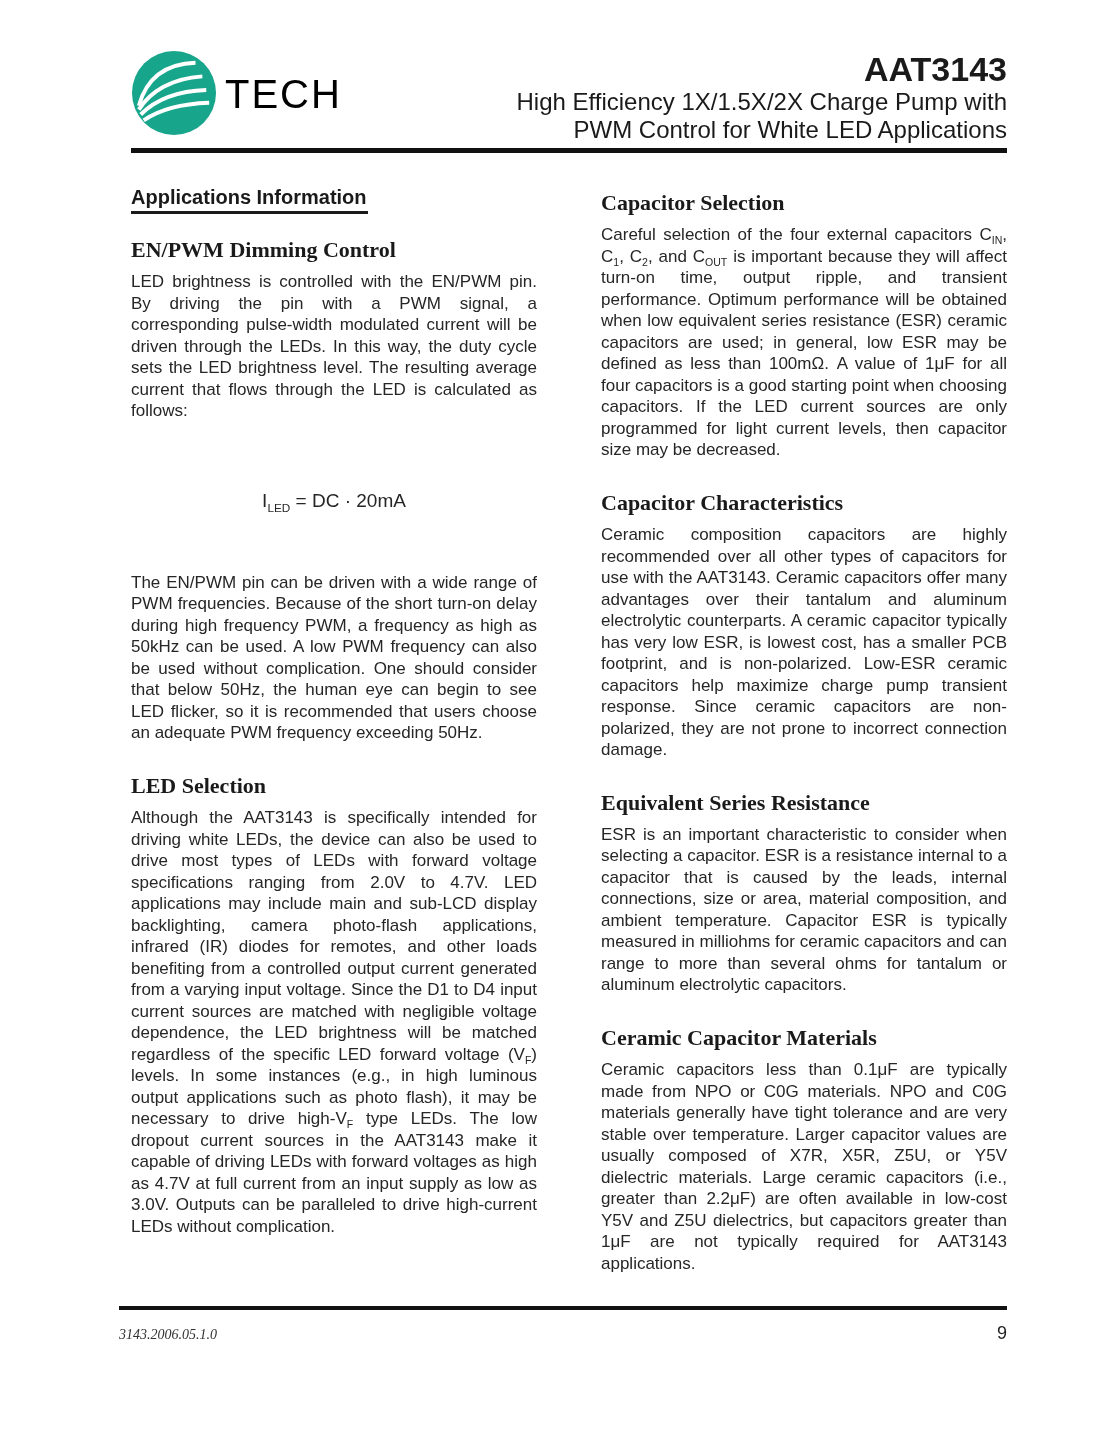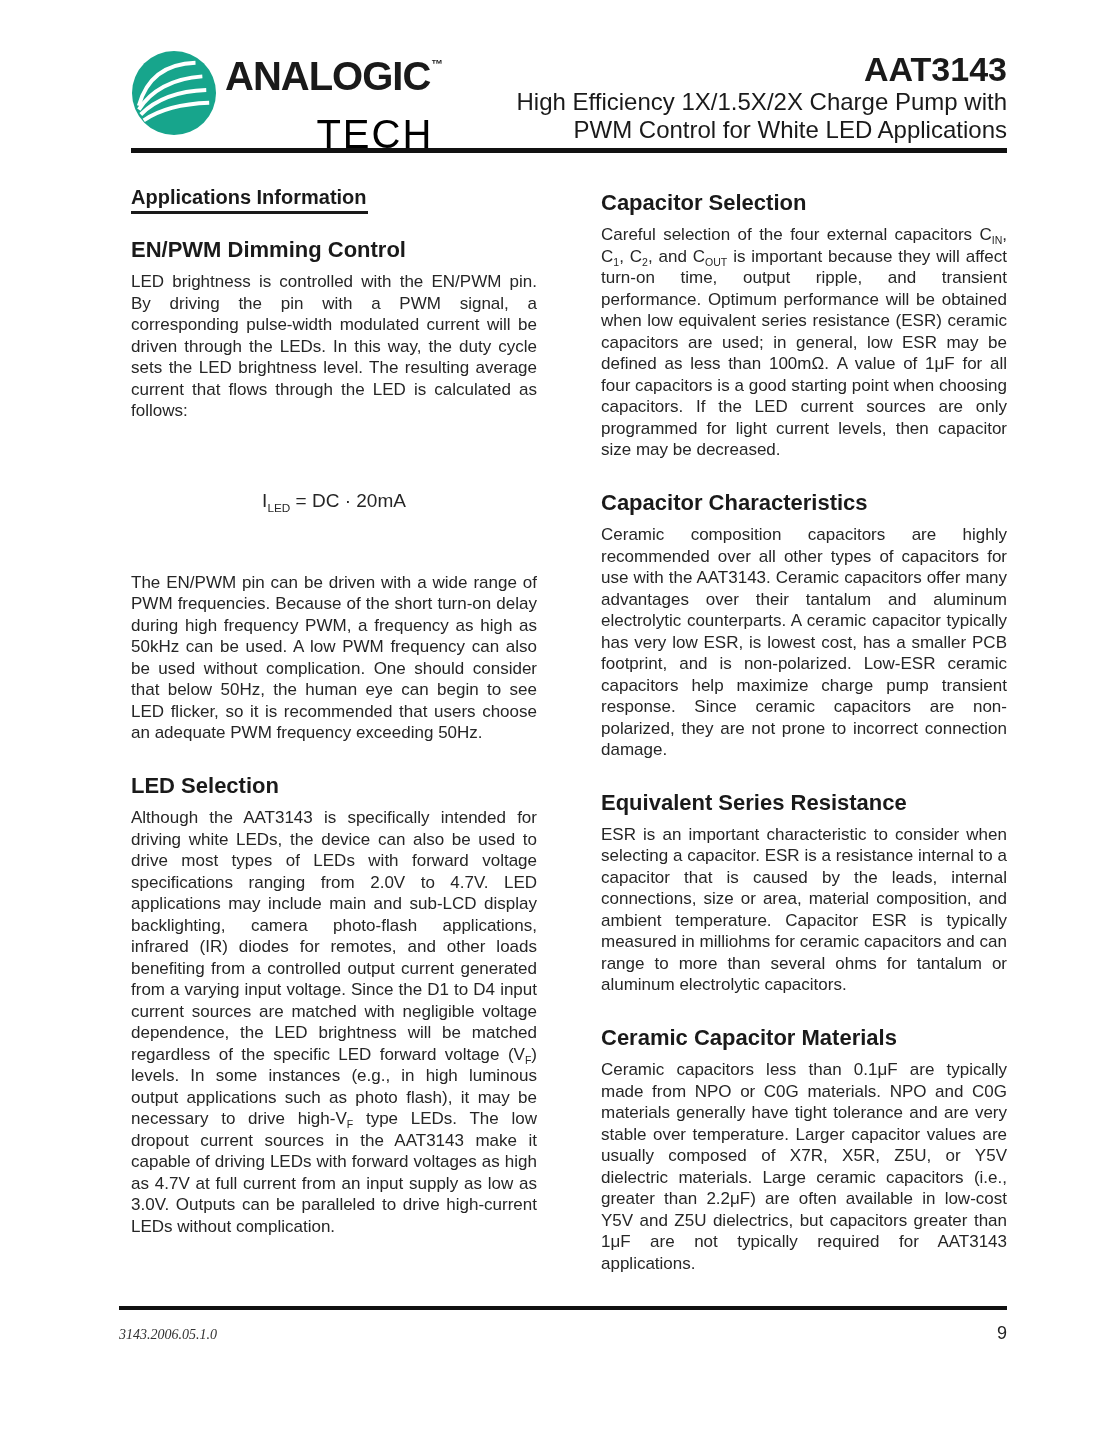--- a/index.html
+++ b/index.html
@@ -43,21 +43,21 @@
   .col { width:406px; }
   h1 {
     display:inline-block;
     font-size:20px; font-weight:bold; color:#1a1a1a;
     margin:0; padding:0 1px 3px 0;
     border-bottom:3px solid #1a1a1a;
     line-height:1.1;
   }
   h2 {
     font-size:22px; font-weight:bold; color:#1a1a1a;
-    margin:29px 0 9px 0; line-height:1.15;
+    margin:29px 0 9px 0; line-height:1.15;font-family:Liberation Serif, serif;
   }
   .col h1 + h2 { margin-top:23px; }
   .col-right > h2:first-child { margin-top:4px; }
   p {
     font-size:17px; line-height:21.5px;
     text-align:justify; margin:0; color:#262626;
   }
   sub { font-size:0.62em; line-height:0; }
   .equation {
     text-align:center; font-size:19px; color:#262626;
@@ -84,21 +84,20 @@
   <header class="header">
     <div class="brand">
       <svg class="logo" viewBox="0 0 88 88" aria-hidden="true">
         <circle cx="44" cy="44" r="43" fill="#17a58c"></circle>
         <path d="M8,57 C16,28 36,14 66,13" stroke="#ffffff" stroke-width="4" fill="none"></path>
         <path d="M8,61 C20,42 42,29 73,27" stroke="#ffffff" stroke-width="4" fill="none"></path>
         <path d="M10,66 C25,51 48,42 77,41" stroke="#ffffff" stroke-width="4" fill="none"></path>
         <path d="M13,72 C29,61 52,55 80,54" stroke="#ffffff" stroke-width="4" fill="none"></path>
       </svg>
       <div class="brand-text">
-        <div class="brand-line1"><span>ANALOGIC</span><span class="tm">™</span></div>
         <div class="brand-line2">TECH</div>
       </div>
     </div>
     <div class="title-block">
       <div class="part-number">AAT3143</div>
       <div class="subtitle">High Efficiency 1X/1.5X/2X Charge Pump with</div>
       <div class="subtitle">PWM Control for White LED Applications</div>
     </div>
   </header>
 

